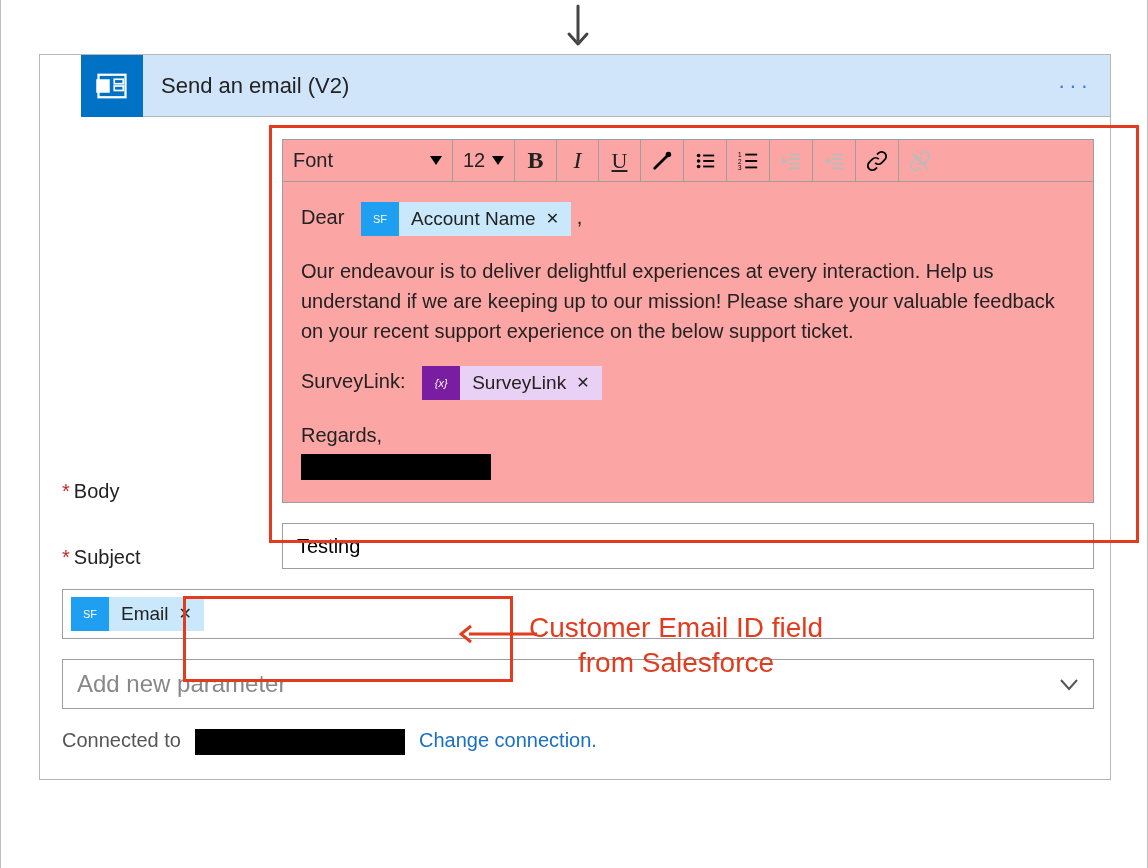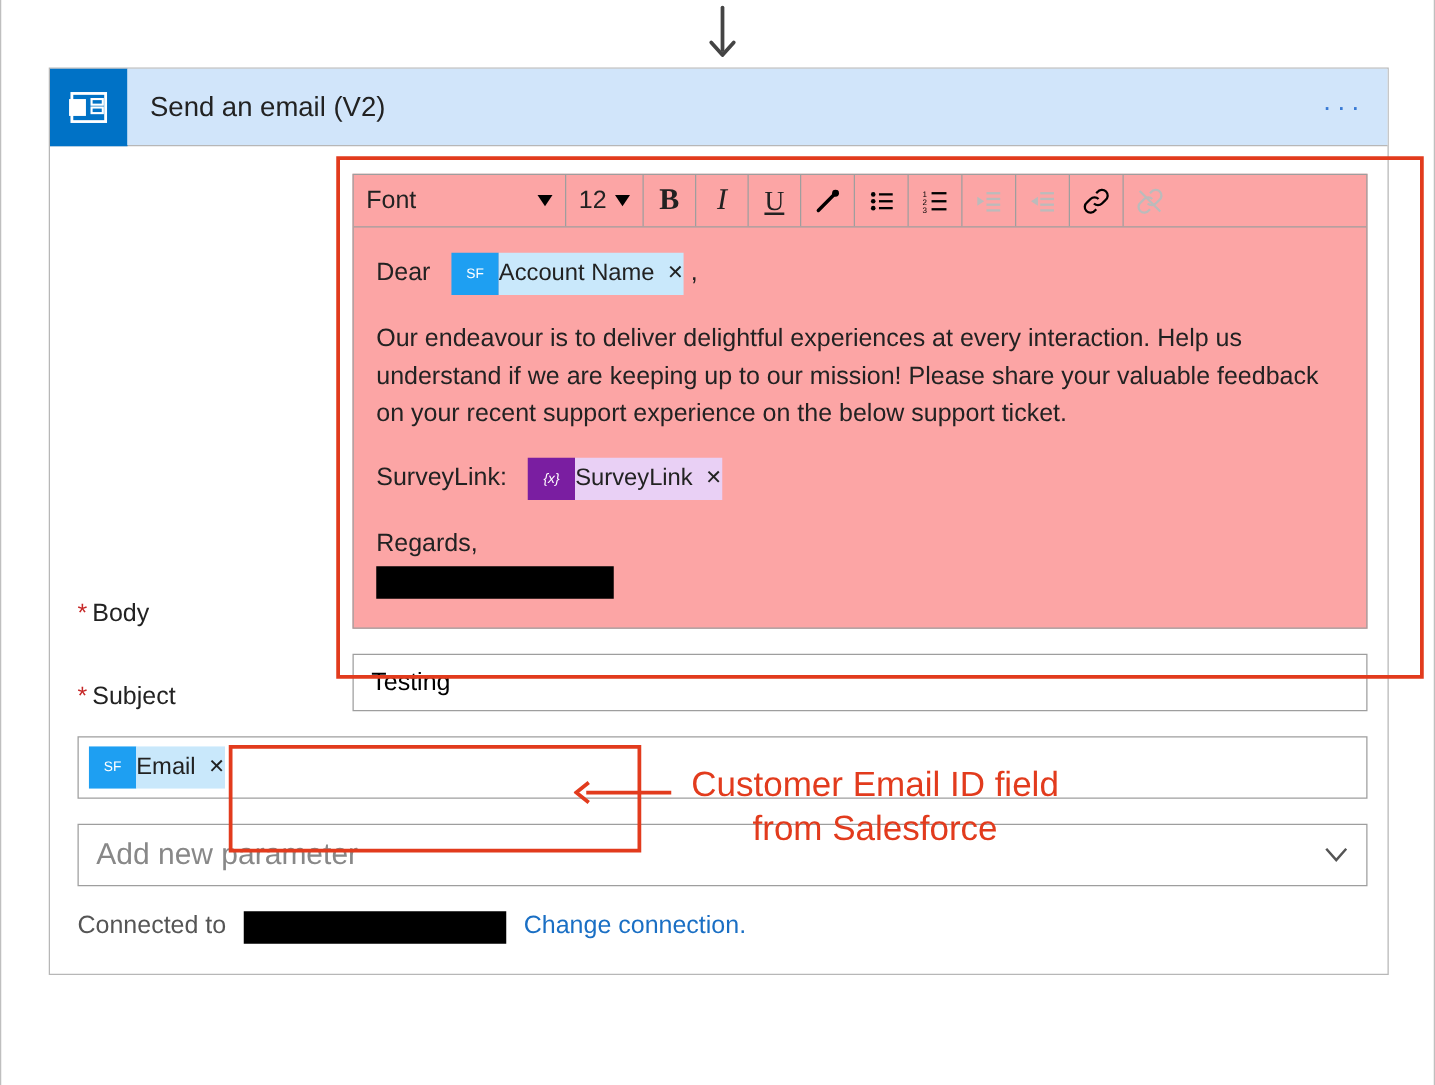--- a/index.html
+++ b/index.html
@@ -33,20 +33,21 @@
     top: 54px;
     width: 1072px;
     border: 1px solid #b7b7b7;
     background: #fff;
   }
   .card-header {
     display: flex;
     align-items: center;
     height: 62px;
     border-bottom: 1px solid #b7b7b7;
+    margin-left: 41px;
   }
   .card-icon {
     width: 62px;
     height: 62px;
     background: #0072c6;
     display: flex;
     align-items: center;
     justify-content: center;
     color: #fff;
   }
@@ -120,21 +121,21 @@
   .tok-icon {
     width: 38px; height:34px;
     display:flex;align-items:center;justify-content:center;
     color:#fff;
     font-size:11px;
   }
   .sf-blue { background:#1e9ff2; }
   .sf-blue-lt { background:#c9e8fb; }
   .var-purple { background:#7a1ea1; font-style:italic;}
   .var-purple-lt { background:#e9d0f5; }
-  .tok-body { display:flex; align-items:center; padding: 0 0; gap:10px; height:100%; }
+  .tok-body { display:flex; align-items:center; padding: 0 12px; gap:10px; height:100%; }
   .tok-x { font-size:16px; line-height:1; cursor:pointer; }
 
   .blackbox { display:inline-block; background:#000; height:26px; vertical-align:middle; }
 
   .subject-input {
     border:1px solid #9e9e9e;
     width:100%;
     height:46px;
     font-size:20px;
     padding: 0 14px;
@@ -367,16 +368,16 @@
 
     </div>
   </div>
 
   <div class="redbox" style="left:268px; top:125px; width:870px; height:418px;"></div>
   <div class="redbox" style="left:182px; top:596px; width:330px; height:86px;"></div>
   <svg class="redarrow" style="left:458px; top:622px;" width="80" height="24" viewBox="0 0 80 24">
     <line x1="78" y1="12" x2="10" y2="12" stroke="#e23b1d" stroke-width="3"></line>
     <path d="M12 4 L2 12 L12 20" fill="none" stroke="#e23b1d" stroke-width="3"></path>
   </svg>
-  <div class="redtext" style="left:552px; top:610px; white-space:pre; text-align:center;">Customer Email ID field
+  <div class="redtext" style="left:528px; top:610px; white-space:pre; text-align:center;">Customer Email ID field
 from Salesforce</div>
 
 </div>
 
 </body></html>

